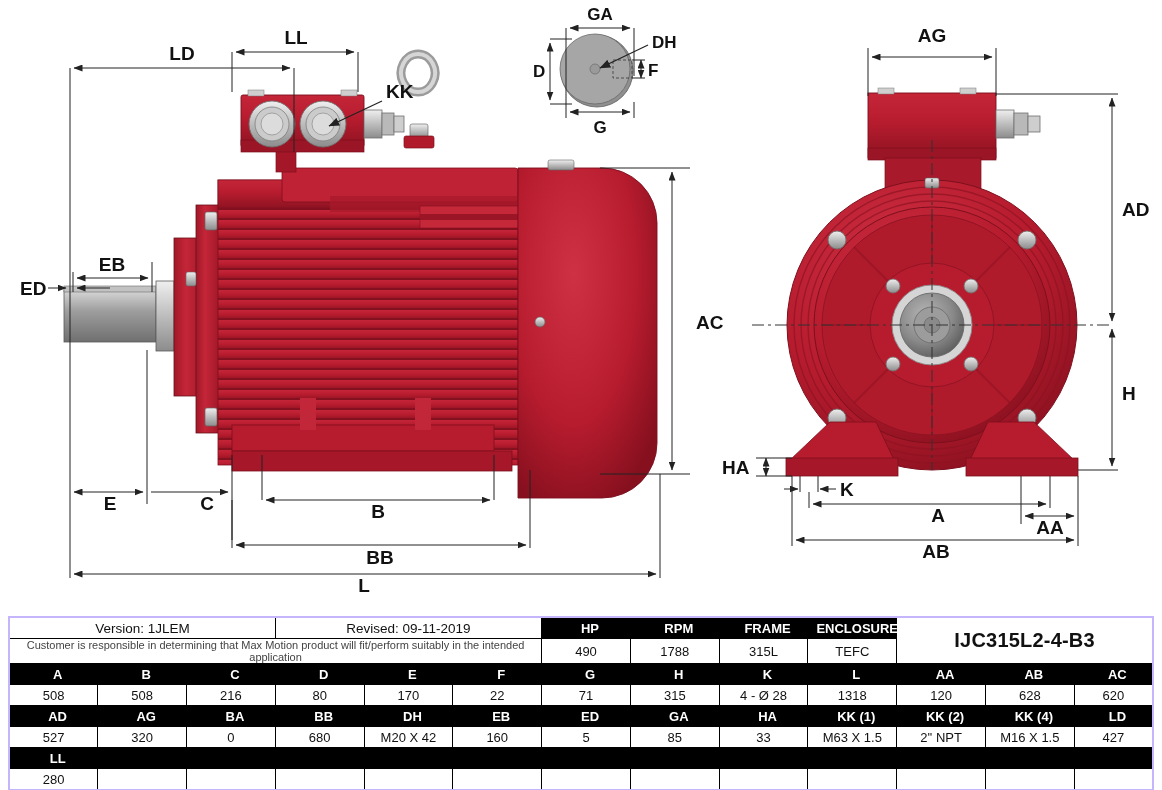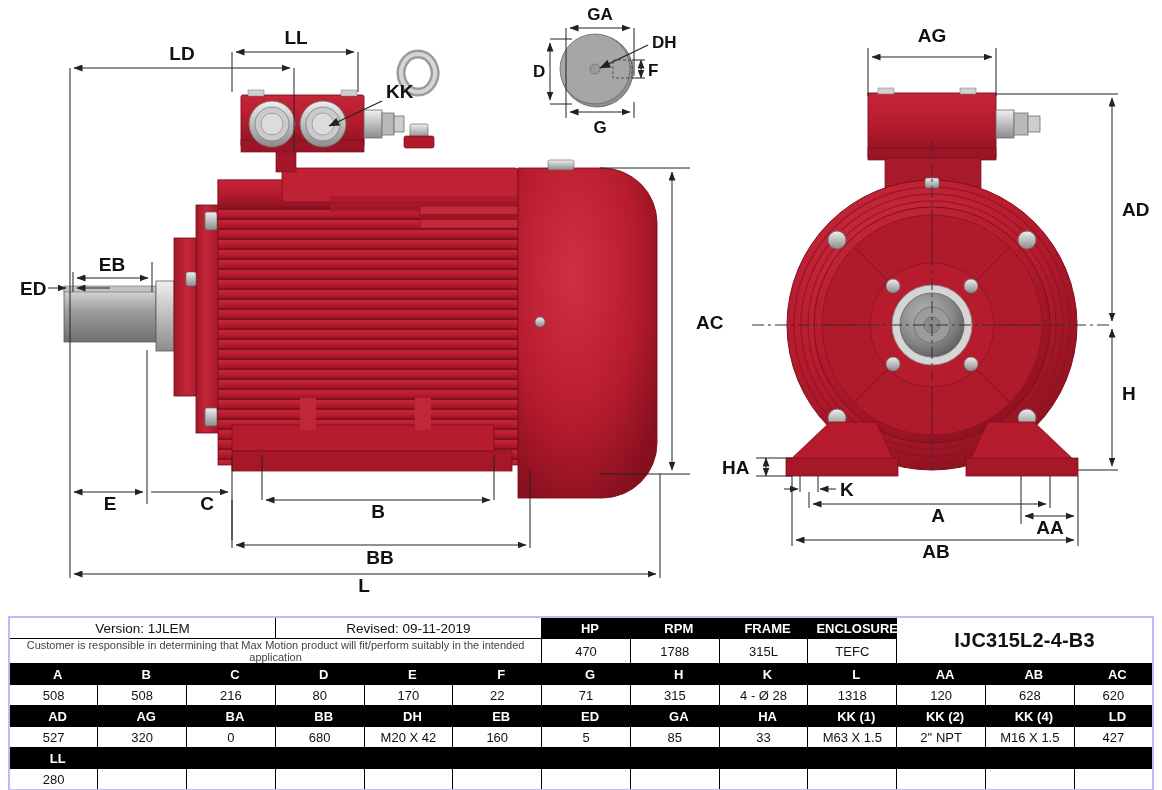--- a/index.html
+++ b/index.html
@@ -402,21 +402,21 @@
       <td class="val version" colspan="3">Version: 1JLEM</td>
       <td class="val version" colspan="3">Revised: 09-11-2019</td>
       <td class="hdr">HP</td>
       <td class="hdr">RPM</td>
       <td class="hdr">FRAME</td>
       <td class="hdr">ENCLOSURE</td>
       <td class="val model" colspan="3" rowspan="2">IJC315L2-4-B3</td>
     </tr>
     <tr>
       <td class="val disclaim" colspan="6">Customer is responsible in determining that Max Motion product will fit/perform suitably in the intended application</td>
-      <td class="val">470</td>
+      <td class="val">490</td>
       <td class="val">1788</td>
       <td class="val">315L</td>
       <td class="val">TEFC</td>
     </tr>
 
     <tr>
       <td class="hdr">A</td>
       <td class="hdr">B</td>
       <td class="hdr">C</td>
       <td class="hdr">D</td>

